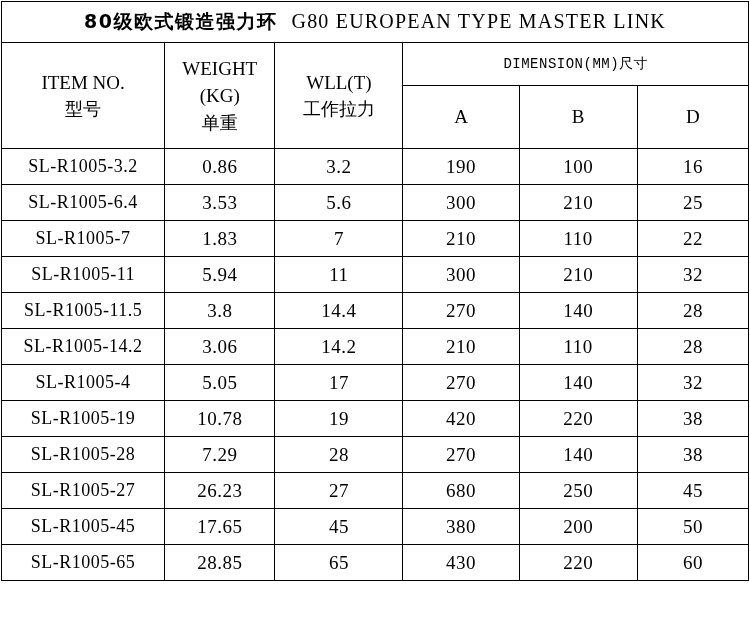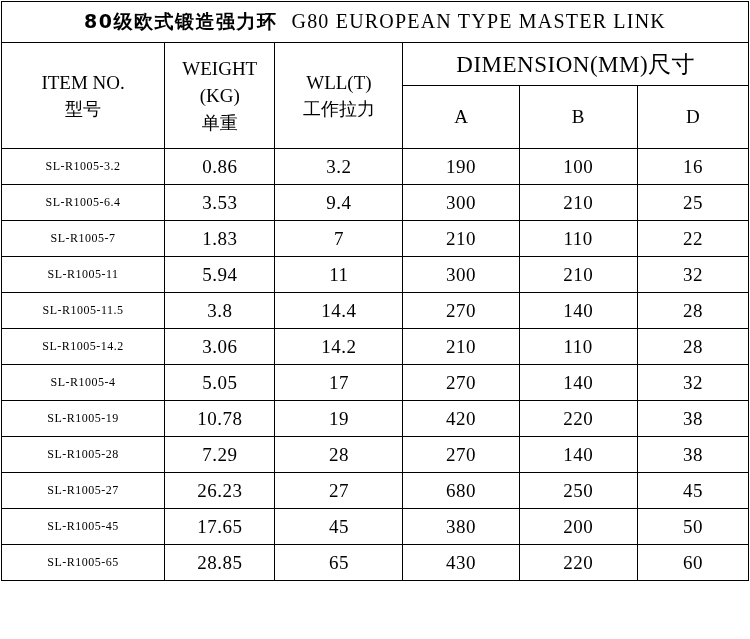--- a/index.html
+++ b/index.html
@@ -54,32 +54,33 @@
   }
   .hdr {
     font-size: 19px;
     line-height: 1.45;
   }
   .hdr .cn {
     font-family: "DejaVu Sans", sans-serif;
     font-size: 18px;
   }
   .dim-head {
-    font-size: 23px;
+    font-size: 14px;
     letter-spacing: 0.5px;
     height: 42px;
+    font-family: Liberation Mono, monospace;
   }
   .dim-sub {
     height: 62px;
     font-size: 19px;
   }
   td.model {
     text-align: left;
     padding-left: 6px;
-    font-size: 12px;
+    font-size: 18px;
     letter-spacing: 0.5px;
   }
   tbody td {
     height: 35px;
     font-size: 19px;
     letter-spacing: 0.5px;
   }
   .col-item { width: 163px; }
   .col-weight { width: 110px; }
   .col-wll { width: 128px; }
@@ -133,21 +134,21 @@
           <td class="model">SL-R1005-3.2</td>
           <td>0.86</td>
           <td>3.2</td>
           <td>190</td>
           <td>100</td>
           <td>16</td>
         </tr>
         <tr>
           <td class="model">SL-R1005-6.4</td>
           <td>3.53</td>
-          <td>9.4</td>
+          <td>5.6</td>
           <td>300</td>
           <td>210</td>
           <td>25</td>
         </tr>
         <tr>
           <td class="model">SL-R1005-7</td>
           <td>1.83</td>
           <td>7</td>
           <td>210</td>
           <td>110</td>

